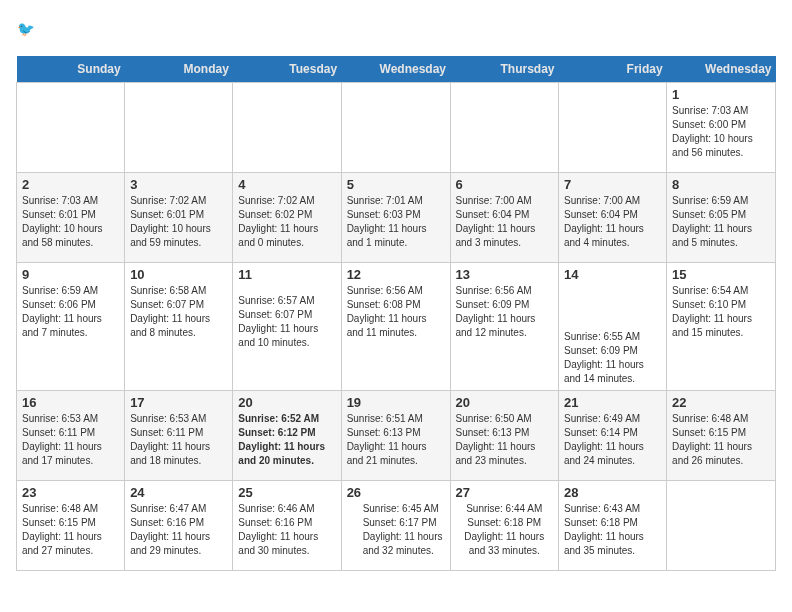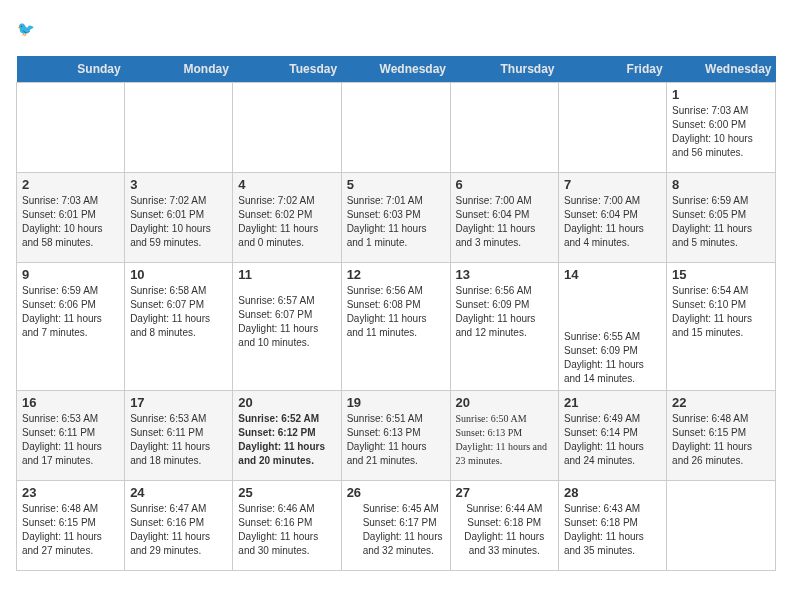--- a/index.html
+++ b/index.html
@@ -235,21 +235,21 @@
 Daylight: 11 hours and 20 minutes.</div>
         </td>
         <td>
           <div class="day-num">19</div>
           <div class="day-info" style="white-space: pre-line;">Sunrise: 6:51 AM
 Sunset: 6:13 PM
 Daylight: 11 hours and 21 minutes.</div>
         </td>
         <td>
           <div class="day-num">20</div>
-          <div class="day-info" style="white-space: pre-line; font-family: Liberation Serif, serif;">Sunrise: 6:50 AM
+          <div class="day-info" style="white-space: pre-line;">Sunrise: 6:50 AM
 Sunset: 6:13 PM
 Daylight: 11 hours and 23 minutes.</div>
         </td>
         <td>
           <div class="day-num">21</div>
           <div class="day-info" style="white-space: pre-line;">Sunrise: 6:49 AM
 Sunset: 6:14 PM
 Daylight: 11 hours and 24 minutes.</div>
         </td>
         <td>

